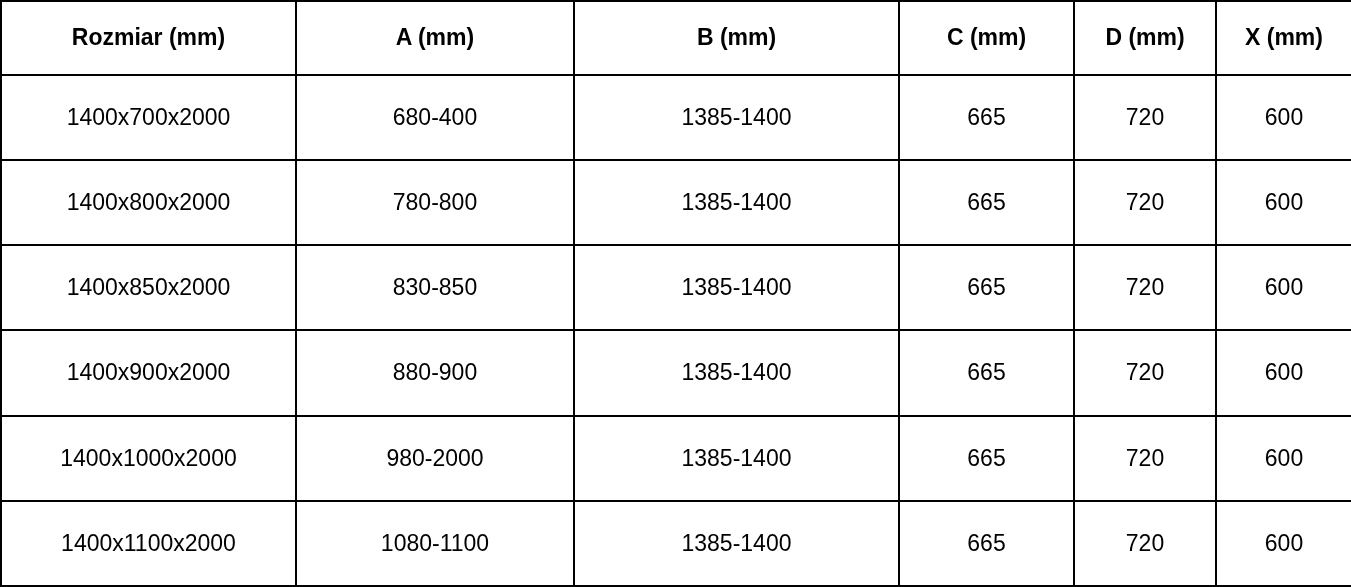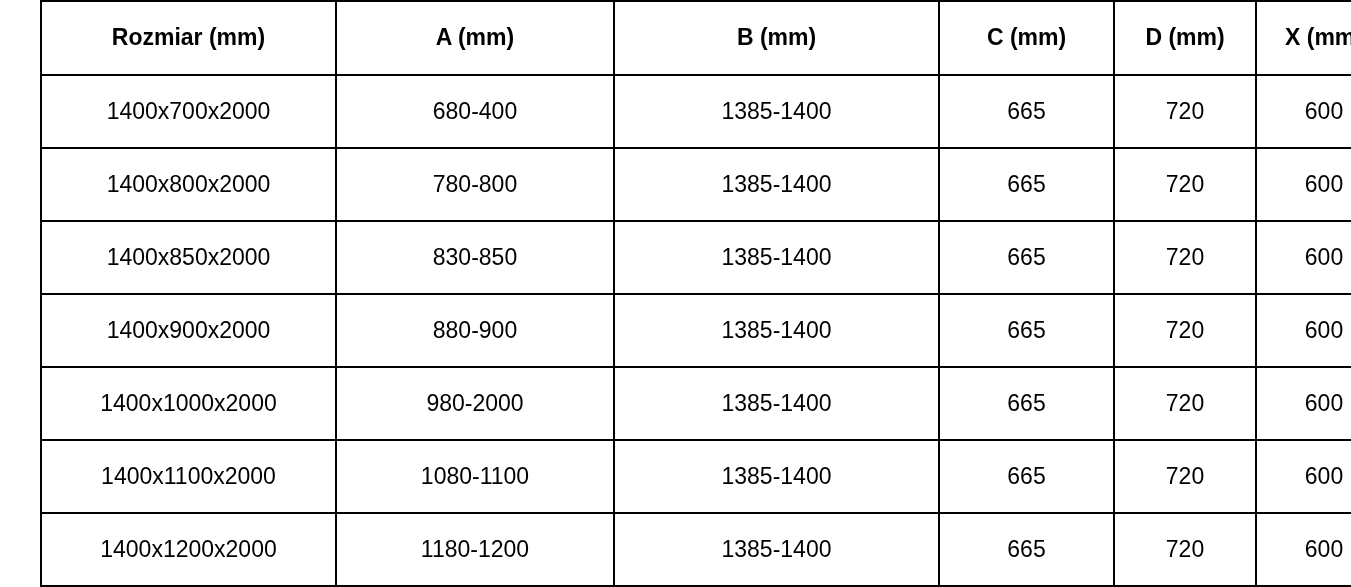--- a/index.html
+++ b/index.html
@@ -12,21 +12,20 @@
     height: 587px;
     font-family: "Liberation Sans", sans-serif;
     color: #000000;
     overflow: hidden;
   }
   .sheet {
     width: 1325px;
     height: 587px;
     box-sizing: border-box;
     display: block;
-    padding-left: 40px;
   }
   table.spec {
     border-collapse: collapse;
     width: 1351px;
     height: 587px;
     table-layout: fixed;
   }
   table.spec th, table.spec td {
     border: 2px solid #000000;
     text-align: center;
@@ -119,23 +118,15 @@
         <td>600</td>
       </tr>
       <tr class="data-row">
         <td>1400x1100x2000</td>
         <td>1080-1100</td>
         <td>1385-1400</td>
         <td>665</td>
         <td>720</td>
         <td>600</td>
       </tr>
-      <tr class="data-row">
-        <td>1400x1200x2000</td>
-        <td>1180-1200</td>
-        <td>1385-1400</td>
-        <td>665</td>
-        <td>720</td>
-        <td>600</td>
-      </tr>
     </tbody>
   </table>
 </div>
 
 </body></html>

